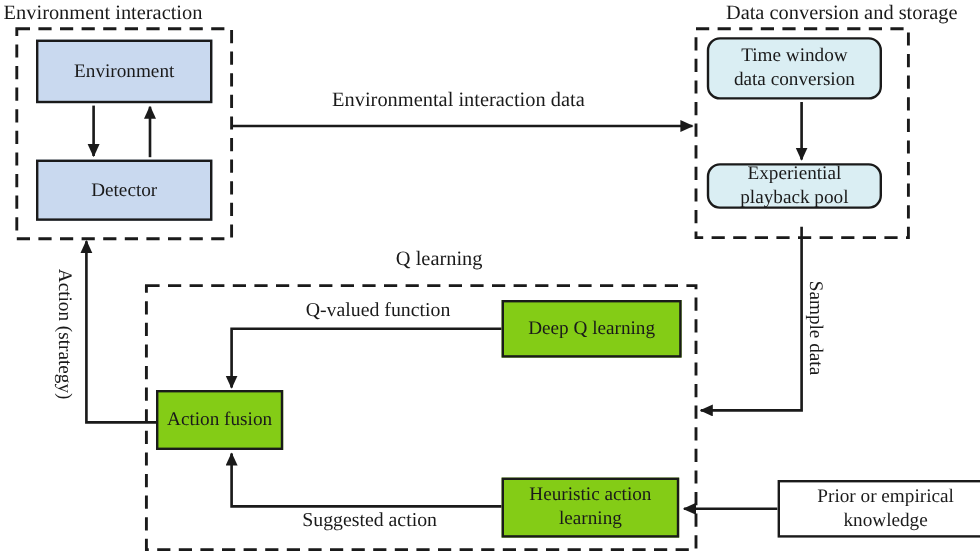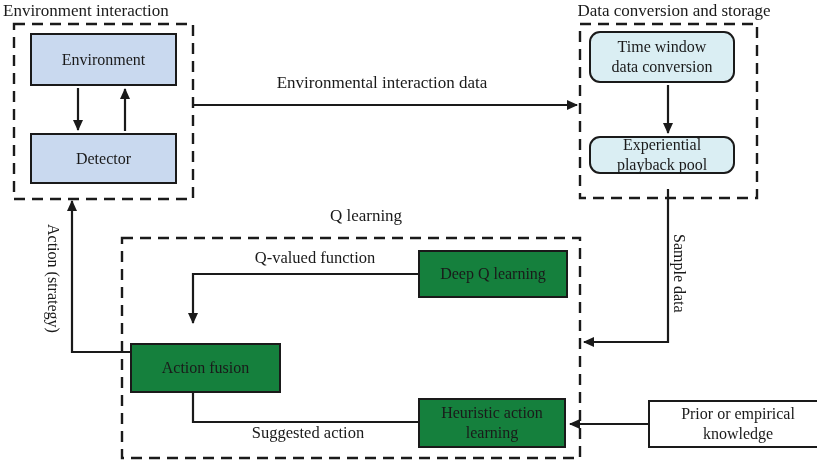--- a/index.html
+++ b/index.html
@@ -8,40 +8,40 @@
     font-family:"Liberation Serif","DejaVu Serif",serif;color:#1a1a1a;
   }
   .layer{position:absolute;left:0;top:0;width:817px;height:463px;}
   .node{
     position:absolute;box-sizing:border-box;border:2px solid #1a1a1a;
     display:flex;align-items:center;justify-content:center;text-align:center;
     font-size:16px;line-height:1.22;white-space:pre-line;z-index:2;
   }
   .blue{background:#c9d9ef;}
   .cyan{background:#daeef3;border-radius:11px;}
-  .peach{background:#15803d;}
+  .peach{background:#84cc16;}
   .white{background:#ffffff;}
   .lbl{
     position:absolute;font-size:16.5px;text-align:center;white-space:nowrap;z-index:1;
   }
   .vtext{
     position:absolute;writing-mode:vertical-rl;text-orientation:sideways;
     font-size:16px;white-space:nowrap;z-index:1;text-align:center;
   }
   
   #title-env{left:3px;top:1px;font-size:17px;}
-  #title-data{left:550px;top:1px;width:248px;font-size:17px;}
+  #title-data{left:550px;top:1px;width:248px;font-size:17px;text-align:right;}
   #title-q{left:266px;top:206px;width:200px;font-size:17px;}
   
   #node-environment{left:30px;top:33px;width:147px;height:53px;}
   #node-detector{left:30px;top:133px;width:147px;height:51px;}
   #node-time-window{left:589px;top:31px;width:146px;height:52px;}
   #node-playback{left:589px;top:136px;width:146px;height:38px;}
   #node-deep-q{left:418px;top:250px;width:150px;height:48px;}
-  #node-action-fusion{left:130px;top:325px;width:151px;height:50px;margin-top:18px;}
+  #node-action-fusion{left:130px;top:325px;width:106px;height:50px;}
   #node-heuristic{left:418px;top:398px;width:148px;height:50px;}
   #node-prior{left:648px;top:400px;width:180px;height:48px;}
   
   #lbl-env-data{left:232px;top:73px;width:300px;font-size:17px;}
   #lbl-qvalued{left:215px;top:248px;width:200px;}
   #lbl-suggested{left:208px;top:423px;width:200px;}
   #lbl-sample{left:670px;top:221px;height:104px;}
   #lbl-action-strategy{left:44px;top:208px;height:140px;}
 </style>
 </head>

